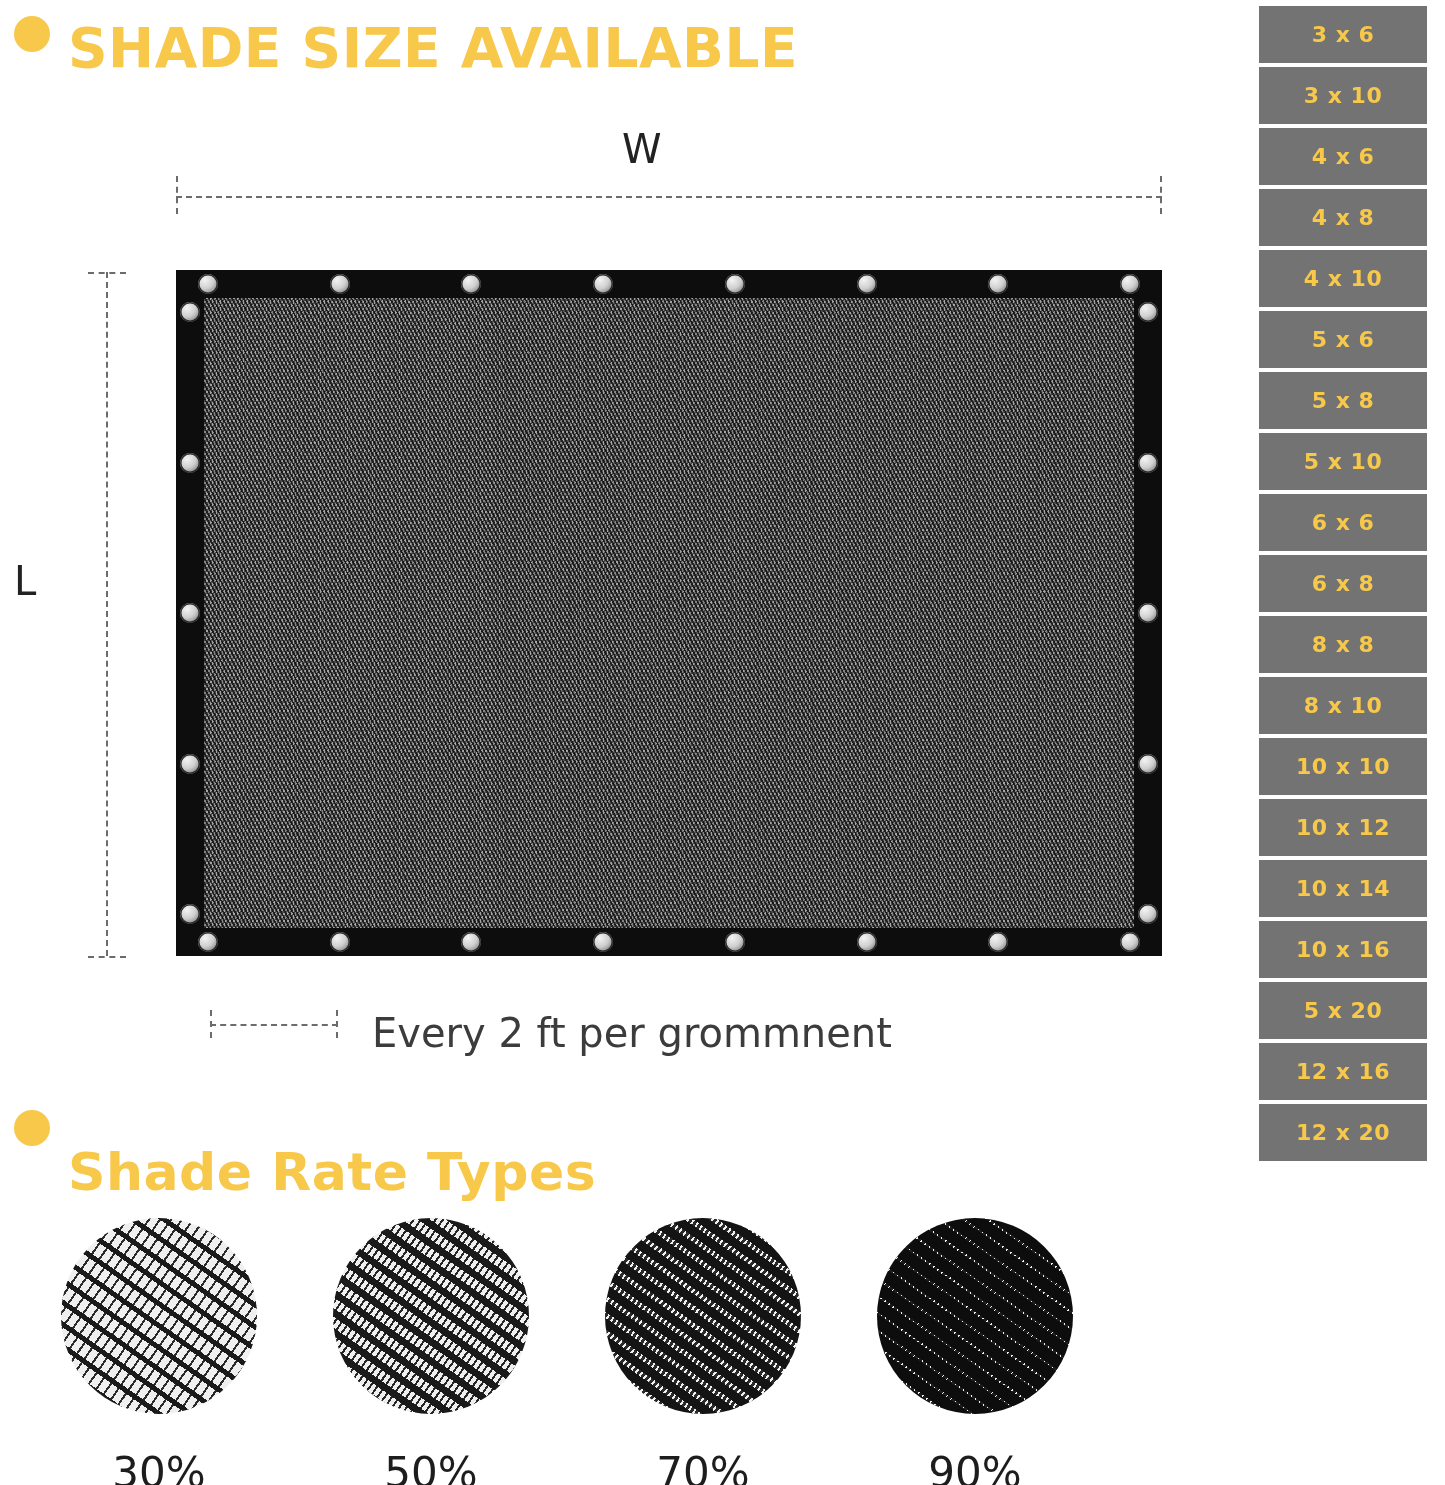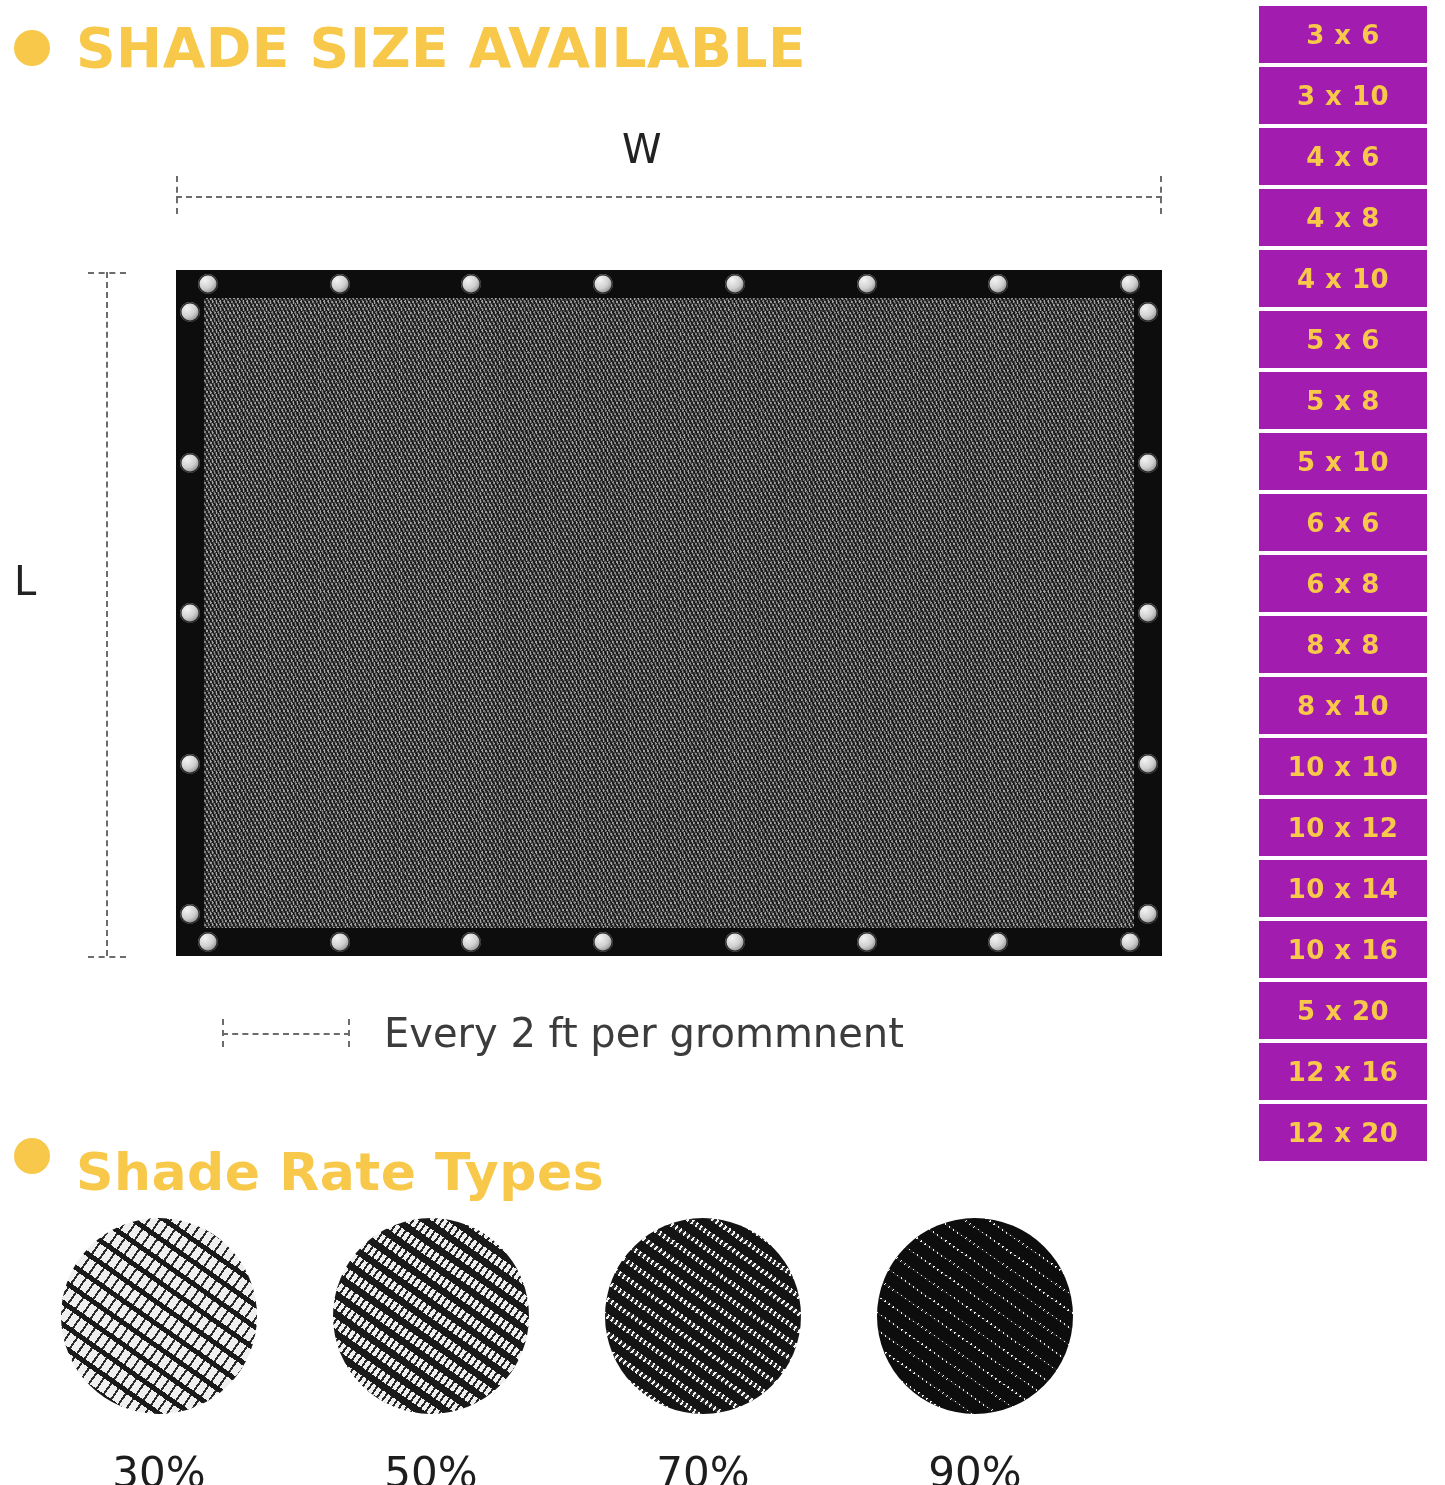--- a/index.html
+++ b/index.html
@@ -12,22 +12,21 @@
     height: 1485px;
     position: relative;
     font-family: "DejaVu Sans", sans-serif;
     overflow: hidden;
   }
 
   
   .heading {
     position: absolute;
     display: flex;
-    align-items: center;
-    gap: 26px;
+    gap: 18px;
   }
   .dot {
     width: 36px;
     height: 36px;
     border-radius: 50%;
     background: #f7c84a;
     flex: 0 0 auto;
   }
   .heading-text {
     color: #f7c84a;
@@ -118,24 +117,23 @@
     width: 38px;
     height: 0;
     border-top: 2px dashed #6c6c6c;
   }
   #dim-l-cap-top { top: 272px; }
   #dim-l-cap-bottom { top: 956px; }
 
   
   #spacing-note {
     position: absolute;
-    left: 222px;
+    left: 210px;
     top: 1010px;
     display: flex;
-    align-items: center;
     gap: 34px;
   }
   #spacing-bracket {
     position: relative;
     width: 128px;
     height: 28px;
   }
   #spacing-bracket .hline {
     position: absolute;
     left: 0;
@@ -210,26 +208,26 @@
     position: absolute;
     right: 18px;
     top: 6px;
     width: 168px;
     display: flex;
     flex-direction: column;
     gap: 4px;
   }
   .size-chip {
     height: 57px;
-    background: #a21caf;
+    background: #737373;
     color: #f7c84a;
     display: flex;
     align-items: center;
     justify-content: center;
-    font-size: 26px;
+    font-size: 22px;
     font-weight: bold;
     letter-spacing: 0.5px;
     box-sizing: border-box;
   }
 </style>
 </head>
 <body>
 
 <div class="heading" id="heading-main">
   <span class="dot"></span>

